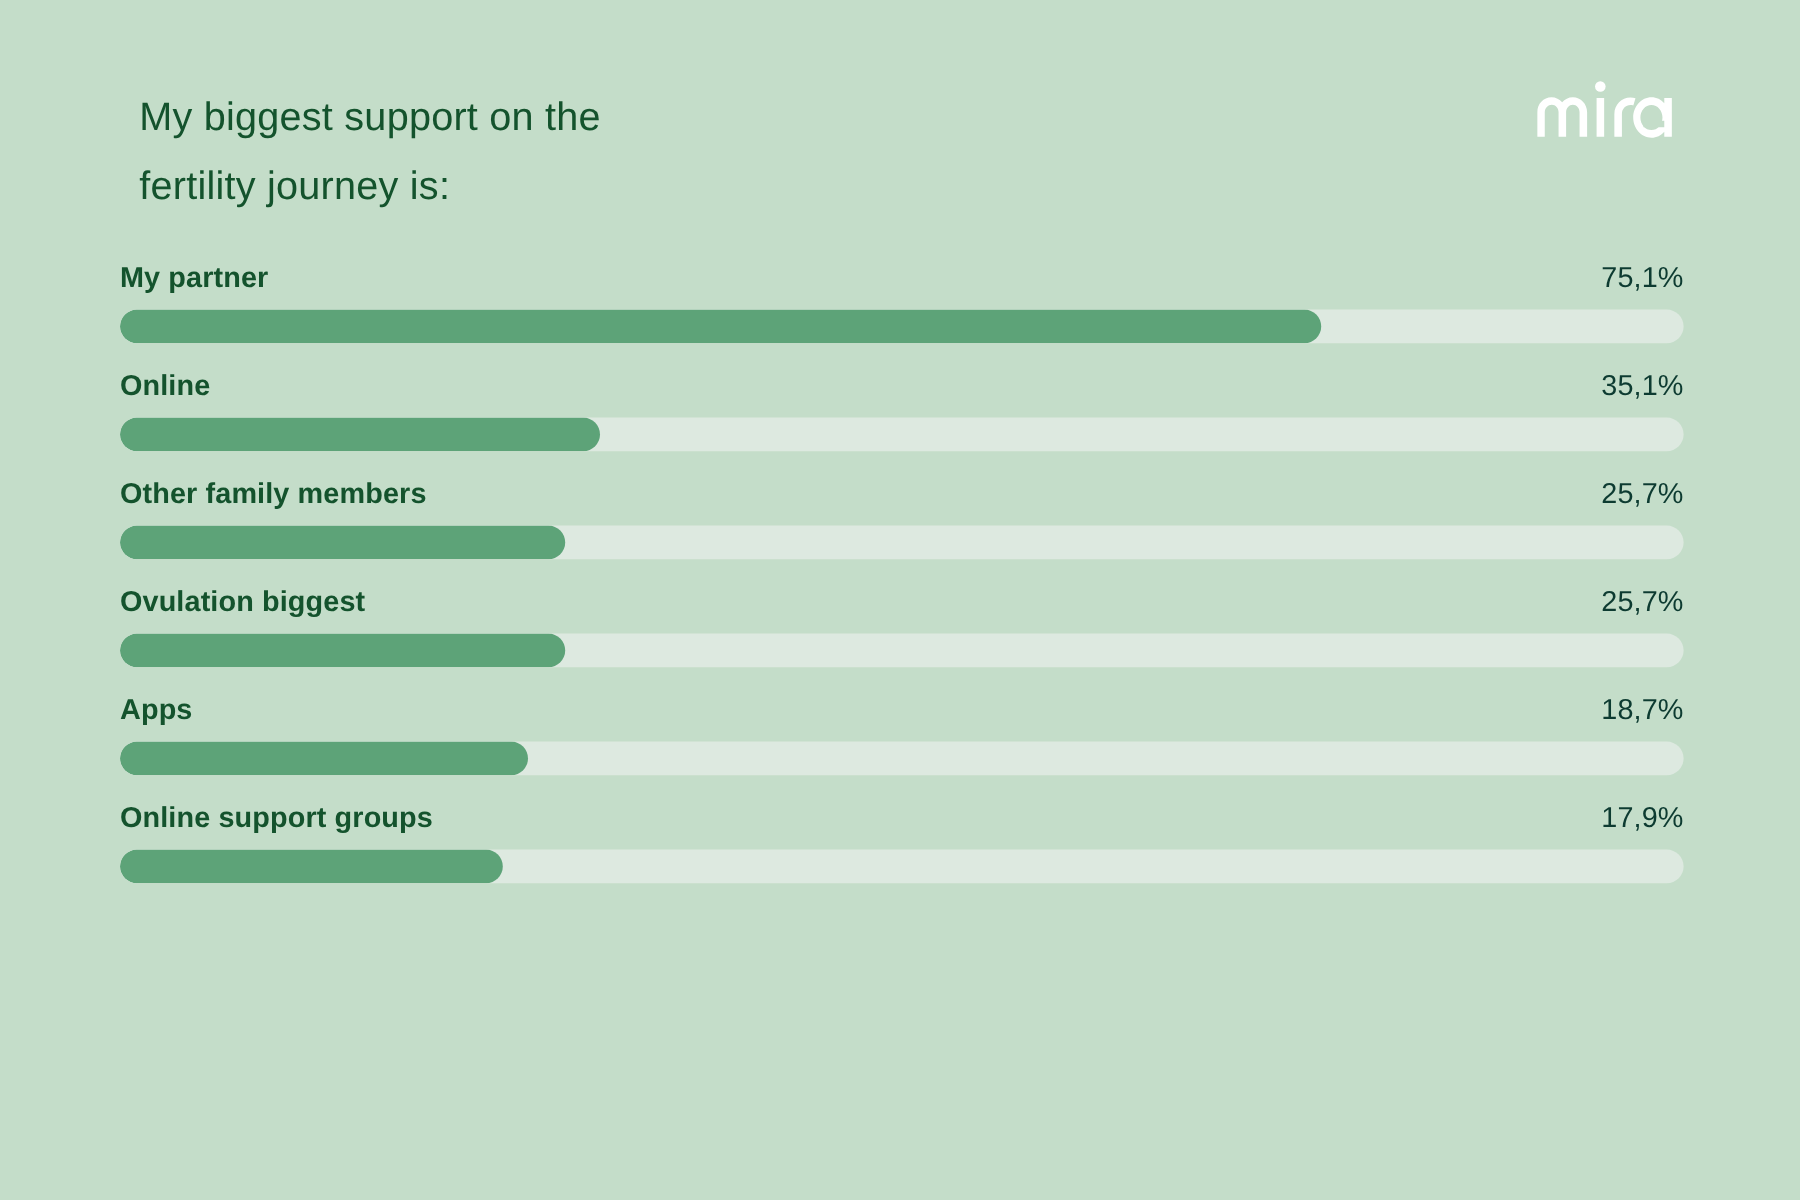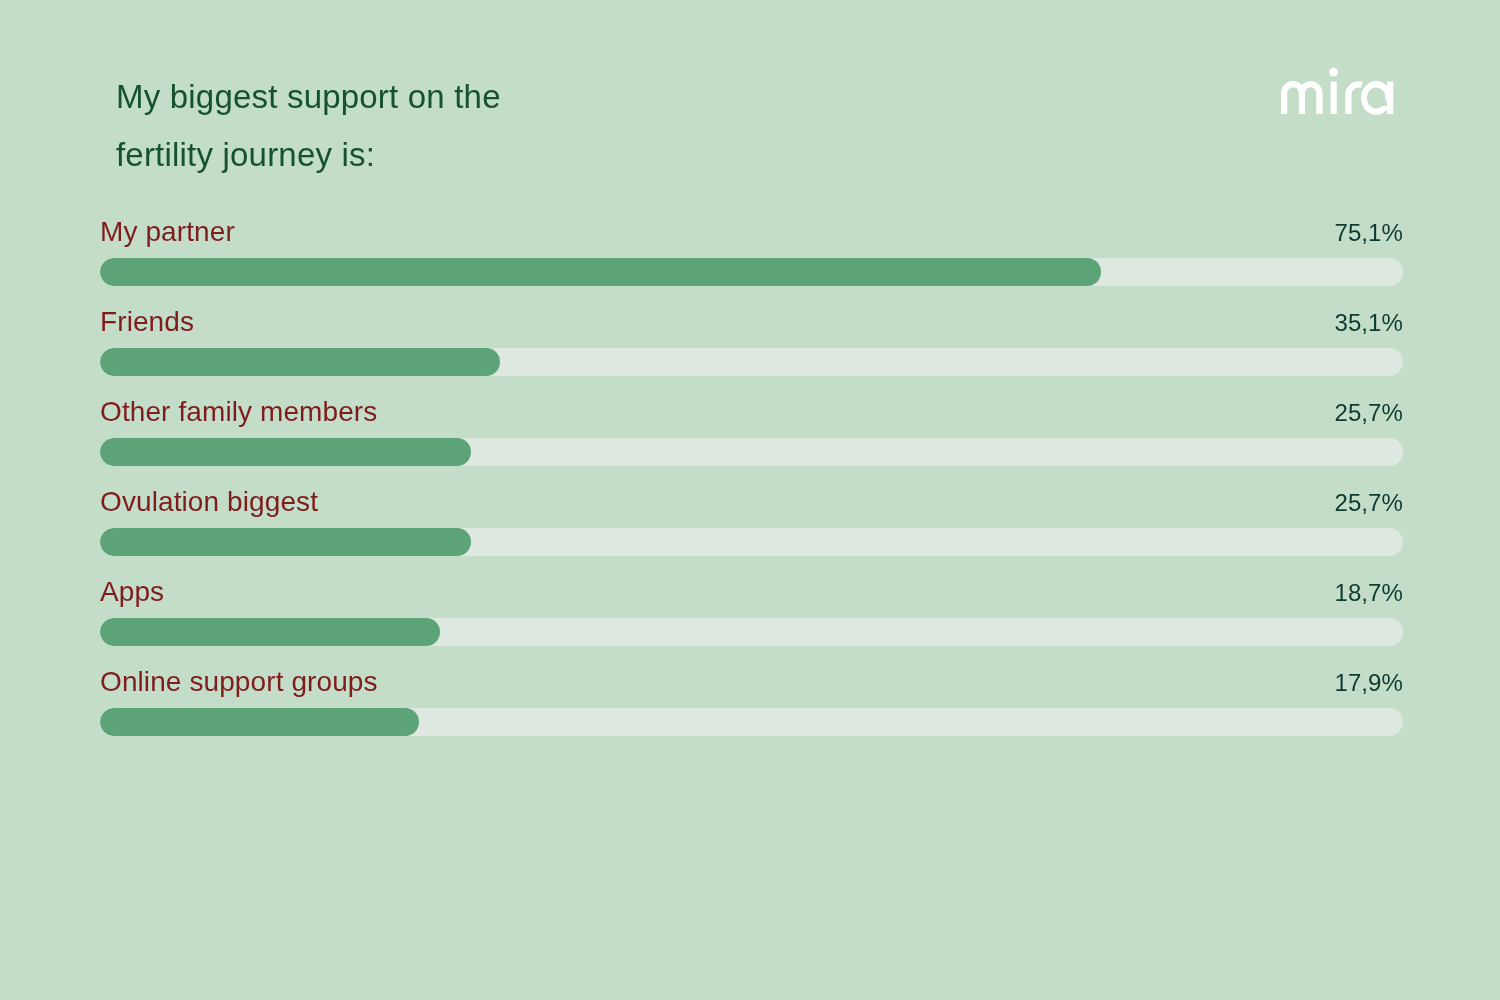--- a/index.html
+++ b/index.html
@@ -78,24 +78,24 @@
     left: 100px;
     right: 97px;
     top: 12px;
     height: 30px;
     display: flex;
     align-items: baseline;
     justify-content: space-between;
   }
 
   .row-label {
-    font-size: 28px;
+    font-size: 24px;
     line-height: 30px;
-    font-weight: 400;
-    color: #7f1d1d;
+    font-weight: 700;
+    color: #14532d;
     letter-spacing: 0.1px;
     white-space: nowrap;
   }
 
   .row-value {
     font-size: 24px;
     line-height: 30px;
     font-weight: 400;
     color: #0d3b31;
     letter-spacing: 0.1px;
@@ -160,21 +160,21 @@
         <span class="row-label">My partner</span>
         <span class="row-value">75,1%</span>
       </div>
       <div class="bar-track">
         <div class="bar-fill" style="width: 76.8%;"></div>
       </div>
     </div>
 
     <div class="row">
       <div class="row-head">
-        <span class="row-label">Friends</span>
+        <span class="row-label">Online</span>
         <span class="row-value">35,1%</span>
       </div>
       <div class="bar-track">
         <div class="bar-fill" style="width: 30.7%;"></div>
       </div>
     </div>
 
     <div class="row">
       <div class="row-head">
         <span class="row-label">Other family members</span>

